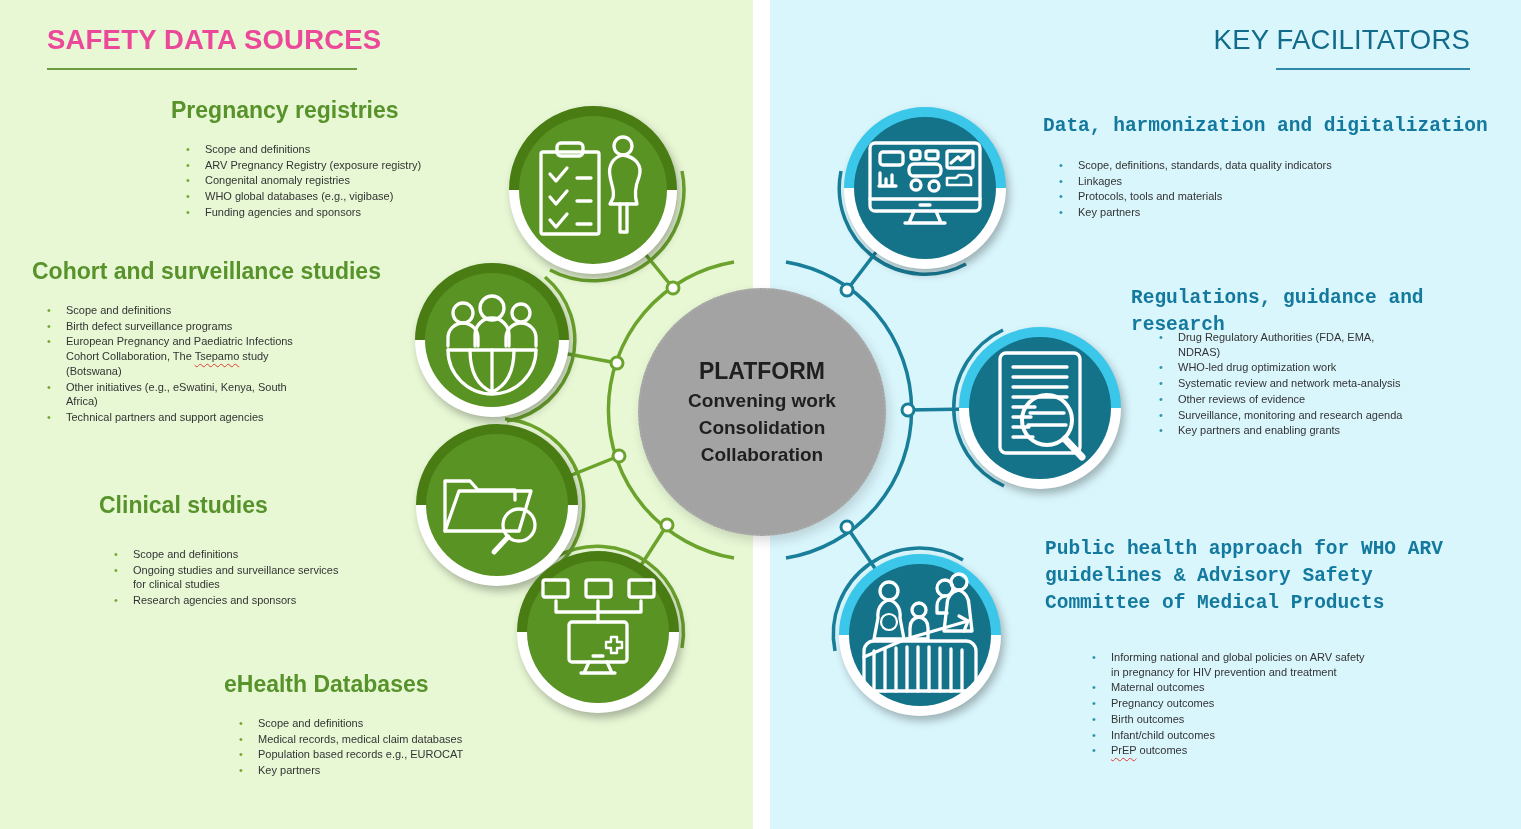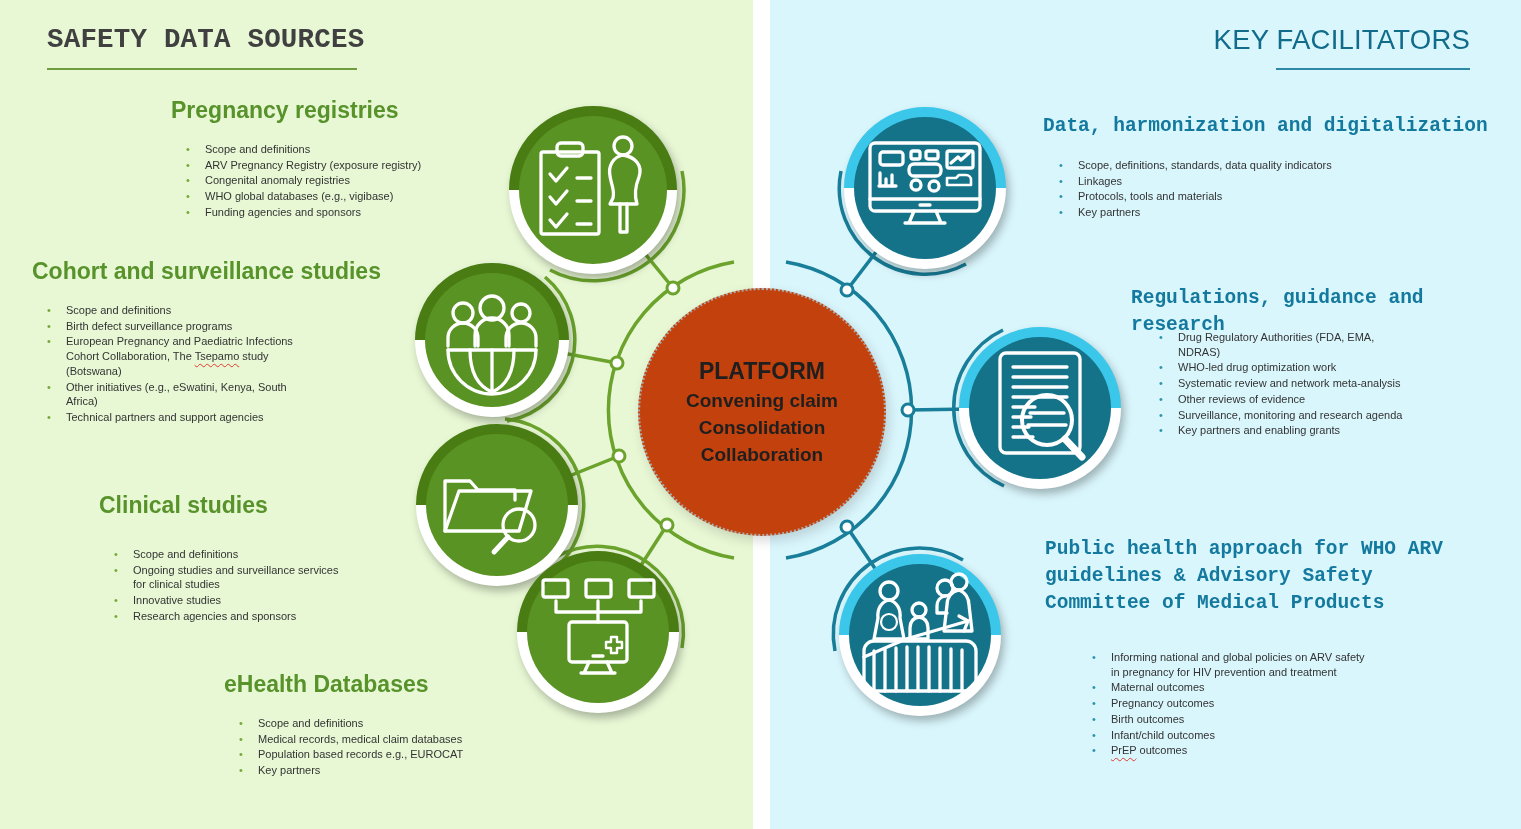--- a/index.html
+++ b/index.html
@@ -6,21 +6,21 @@
   .stage {
     position:relative; width:1521px; height:829px; overflow:hidden;
     font-family:"Liberation Sans", sans-serif; color:#333;
   }
   .panel { position:absolute; top:0; height:829px; }
   .panel-left  { left:0;     width:753px; background:#e8f8d5; }
   .panel-right { left:770px; width:751px; background:#d9f6fc; }
 
   .abs { position:absolute; }
 
-  .title-g { color:#404040; font-weight:700; font-size:27.5px; letter-spacing:.2px;font-family:Liberation Mono, monospace; }
+  .title-g { color:#ec4899; font-weight:700; font-size:27.5px; letter-spacing:.2px; }
   .title-t { color:#116b8a; font-weight:400; font-size:27.5px; letter-spacing:.2px; }
   .rule-g { height:2px; background:#6f9c3e; }
   .rule-t { height:2px; background:#2e89a6; }
 
   .h-g { color:#57922a; font-weight:700; font-size:23px; }
   .h-t { color:#14799e; font-weight:700; font-size:19.5px; line-height:1.38;font-family:Liberation Mono, monospace; }
 
   ul.blist { margin:10px; padding:0; list-style:none; font-size:11px; line-height:1.34; }
   ul.blist li { position:relative; padding-left:23px; margin:0 0 1px 0; white-space:pre-line; }
   ul.blist li::before { content:"\2022"; position:absolute; left:4px; top:0; }
@@ -34,21 +34,21 @@
   .sat { position:absolute; overflow:visible; filter:drop-shadow(3px 5px 4px rgba(0,0,0,.28)); }
   .ring-top-g { stroke:#497c12; stroke-width:12; fill:none; }
   .ring-top-t { stroke:#3bc7ea; stroke-width:12; fill:none; }
   .ring-bot   { stroke:#ffffff; stroke-width:12; fill:none; }
   .disc-g { fill:#599323; }
   .disc-t { fill:#147389; }
   .ic { stroke:#fff; fill:none; stroke-width:3.3; stroke-linecap:round; stroke-linejoin:round; }
 
   .hub {
     position:absolute; left:638px; top:288px; width:244px; height:244px;
-    background:#c2410c; border:2px dotted #ababab; border-radius:50%;
+    background:#a3a3a3; border:2px dotted #ababab; border-radius:50%;
     box-shadow:3px 5px 12px rgba(0,0,0,.15);
     display:flex; flex-direction:column; align-items:center; justify-content:center; gap:5px;
     text-align:center; color:#1f1f1f;
   }
   .hub-title { font-size:23px; font-weight:700; }
   .hub-line  { font-size:19px; font-weight:700; }
 </style>
 </head>
 <body>
 
@@ -202,21 +202,21 @@
       <path d="M -1 -18 c -6 1 -9 5 -9 11 v 11 h 18 v -11 c 0 -6 -3 -10 -9 -11 z"></path>
       <circle cx="25" cy="-47" r="8"></circle>
       <circle cx="39" cy="-53" r="8"></circle>
       <path d="M 39 -45 c -8 2 -12 8 -12 15 l -3 26 h 28 l -3 -26 c 0 -7 -4 -13 -10 -15 z"></path>
       <path d="M 25 -39 c -5 1 -8 5 -8 10 v 7 h 10"></path>
     </g>
   </svg>
 
   <div class="hub">
     <div class="hub-title">PLATFORM</div>
-    <div class="hub-line">Convening claim</div>
+    <div class="hub-line">Convening work</div>
     <div class="hub-line">Consolidation</div>
     <div class="hub-line">Collaboration</div>
   </div>
 
   <div class="abs title-g" style="left:47px;top:24px">SAFETY DATA SOURCES</div>
   <div class="abs rule-g" style="left:47px;top:68px;width:310px"></div>
 
   <div class="abs h-g" style="left:171px;top:97px">Pregnancy registries</div>
   <ul class="abs blist g" style="left:172px;top:132px;width:345px">
     <li>Scope and definitions</li>
@@ -236,21 +236,20 @@
     <li>Other initiatives (e.g., eSwatini, Kenya, South
 Africa)</li>
     <li>Technical partners and support agencies</li>
   </ul>
 
   <div class="abs h-g" style="left:99px;top:492px">Clinical studies</div>
   <ul class="abs blist g" style="left:100px;top:537px;width:350px">
     <li>Scope and definitions</li>
     <li>Ongoing studies and surveillance services
 for clinical studies</li>
-    <li>Innovative studies</li>
     <li>Research agencies and sponsors</li>
   </ul>
 
   <div class="abs h-g" style="left:224px;top:671px">eHealth Databases</div>
   <ul class="abs blist g" style="left:225px;top:706px;width:360px">
     <li>Scope and definitions</li>
     <li>Medical records, medical claim databases</li>
     <li>Population based records e.g., EUROCAT</li>
     <li>Key partners</li>
   </ul>

